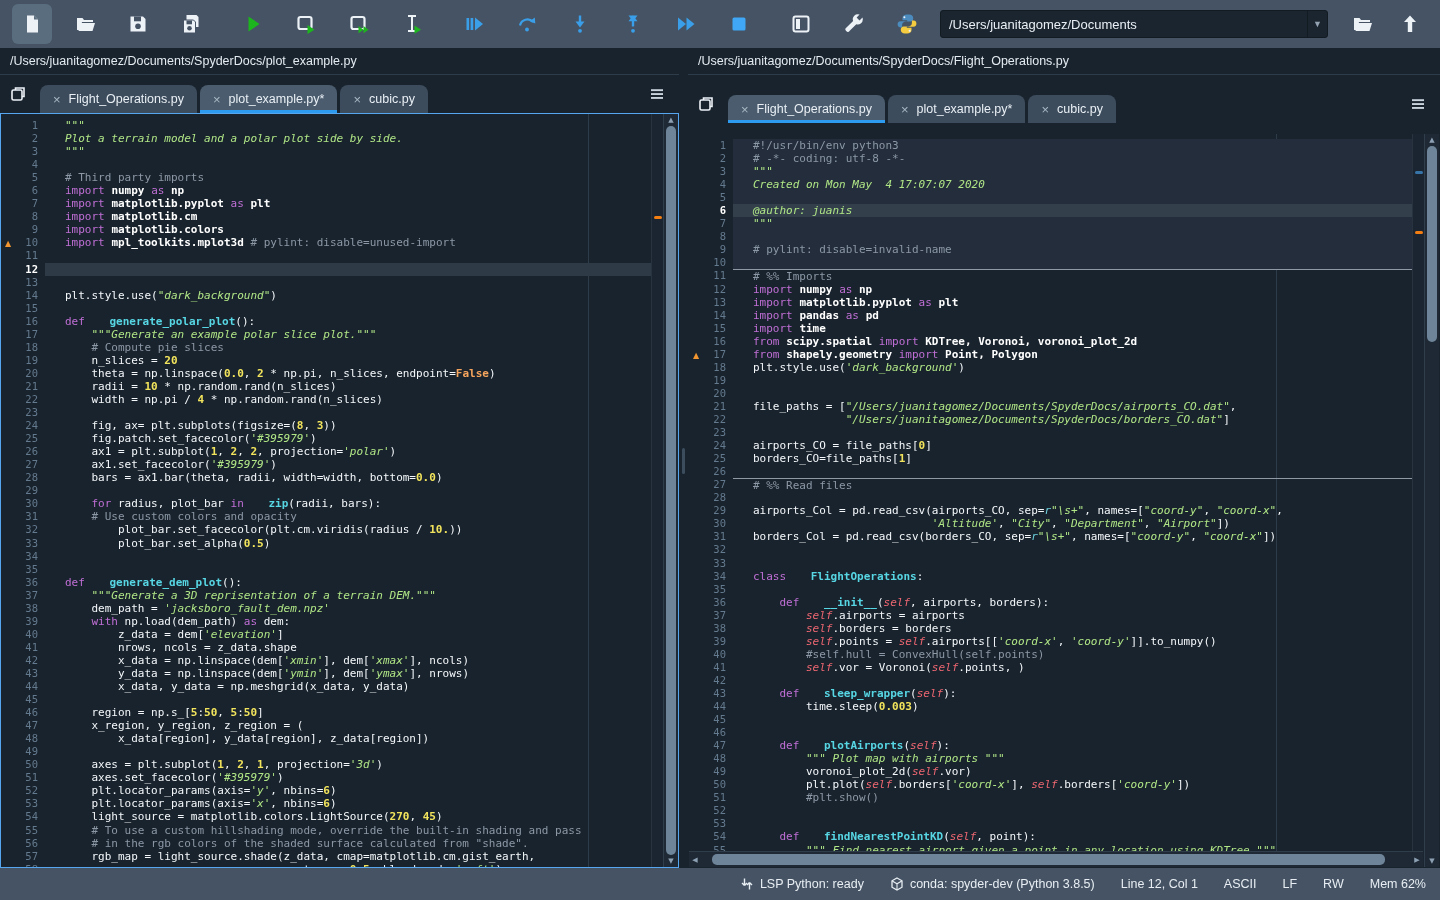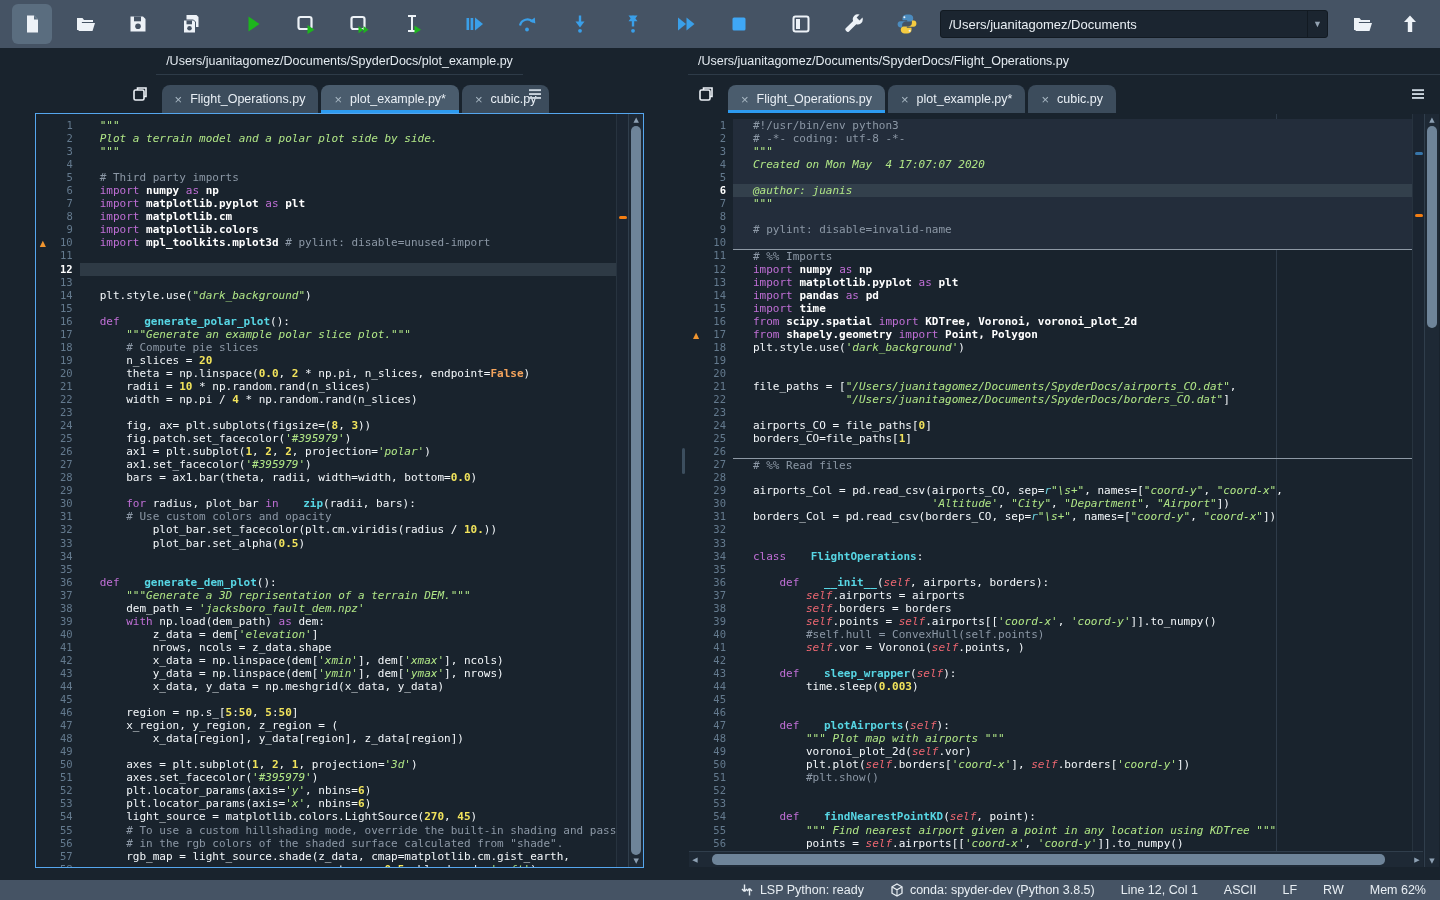--- a/index.html
+++ b/index.html
@@ -18,22 +18,22 @@
                margin-right:14px; overflow:hidden; }
   .path-wrap input { flex:1; background:transparent; border:none; outline:none;
                      color:#E9EFF4; font-size:13px; padding:0 8px;
                      font-family:"Liberation Sans", sans-serif; }
   .path-drop { width:20px; height:100%; border-left:1px solid #121A22; display:flex;
                align-items:center; justify-content:center; color:#93A3B2; font-size:9px; }
 
   
   .main { position:absolute; top:48px; bottom:32px; left:0; right:0; display:flex; }
   .pane { display:flex; flex-direction:column; min-width:0; }
-  .pane.left  { width:679px; flex:0 0 auto;align-items:center; }
-  .pane.right { flex:1; }
+  .pane.left  { width:679px; flex:0 0 auto; }
+  .pane.right { flex:1;gap:10px; }
   .splitter { width:9px; flex:0 0 auto; background:#19232D; position:relative; }
   .splitter .handle { position:absolute; left:3px; top:400px; width:3px; height:26px;
                       border-radius:2px; background:#3C4E5E; }
 
   .crumb { height:27px; background:#19232D; border-bottom:1px solid #2E3B48;
            display:flex; align-items:center; padding:0 10px; color:#E4EBF1; font-size:12.5px; }
 
   .tabrow { height:38px; background:#19232D; display:flex; align-items:flex-end;
             padding:0 8px 0 10px; position:relative; }
   .tabrow .browse { align-self:center; margin-right:14px; display:flex; }
@@ -90,21 +90,21 @@
   .sarrow.up { top:0; } .sarrow.down { bottom:0; }
   .hscroll { position:absolute; left:0; right:16px; bottom:0; height:16px; background:#1E2935;
              border-top:1px solid #303E4C; }
   .hthumb { position:absolute; top:2px; bottom:2px; border-radius:5px; background:#6E8499; }
   .harrow { position:absolute; top:0; bottom:0; width:12px; color:#8DA0B3; font-size:7px;
             display:flex; align-items:center; justify-content:center;
             font-family:"DejaVu Sans", sans-serif; }
   .harrow.l { left:0; } .harrow.r { right:0; }
 
   
-  .statusbar { position:absolute; bottom:0; left:0; right:0; height:20px; background:#455364;
+  .statusbar { position:absolute; bottom:0; left:0; right:0; height:32px; background:#455364;
                display:flex; align-items:center; color:#E8EEF3; font-size:12.5px;
                padding-right:14px; }
   .sitem { display:flex; align-items:center; gap:6px; margin-left:26px; }
   .sitem:first-child { margin-left:auto; }
 </style>
 </head>
 <body>
 
 <div class="toolbar">
   <div class="tbtn pressed">

